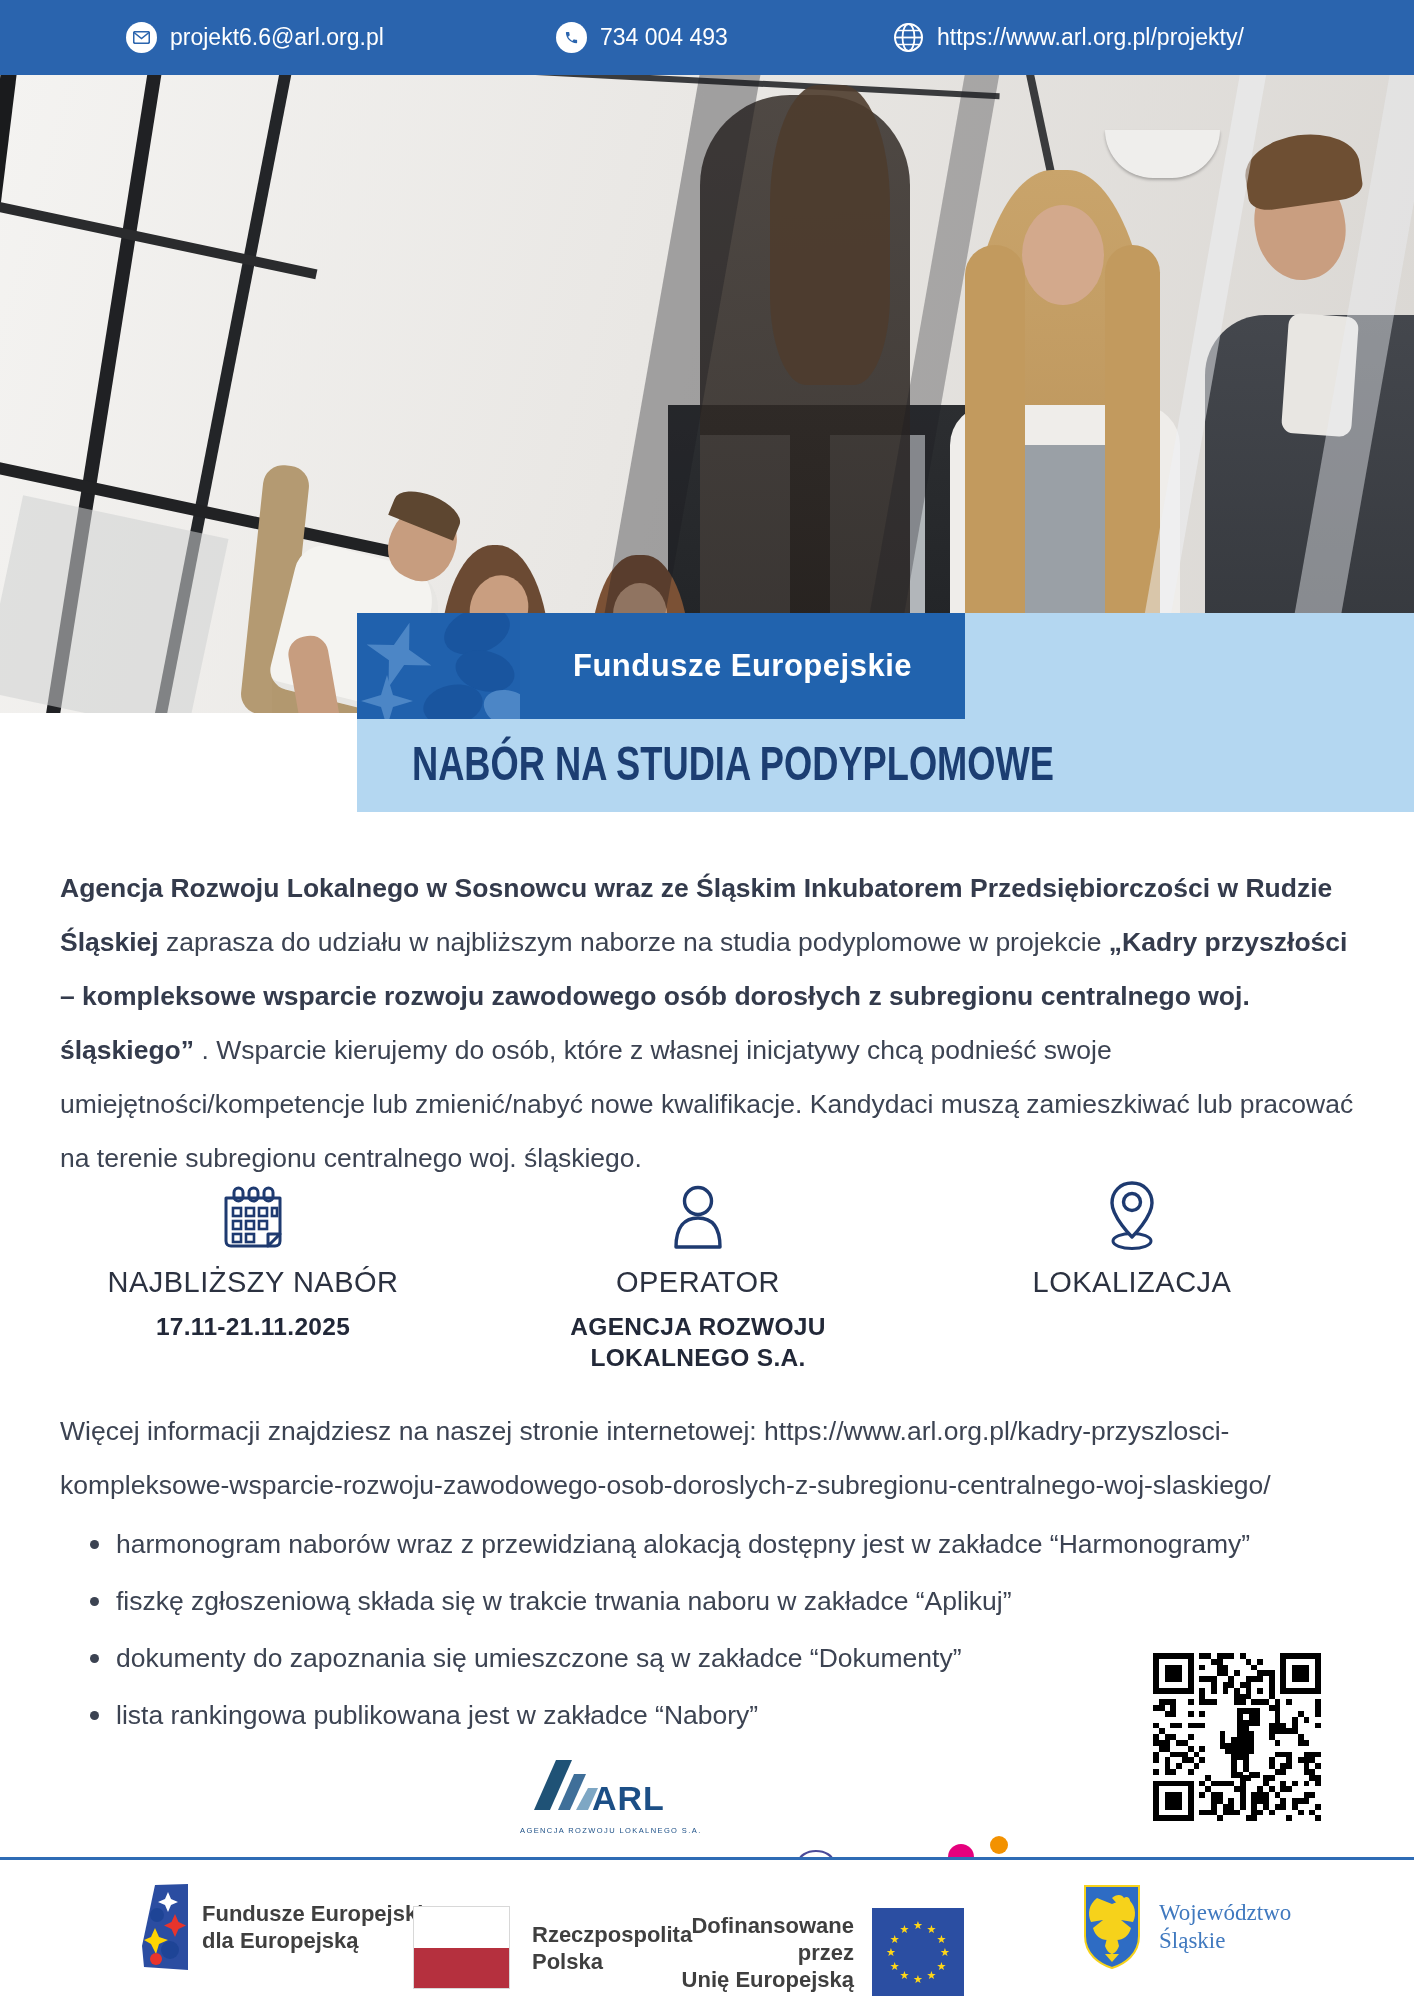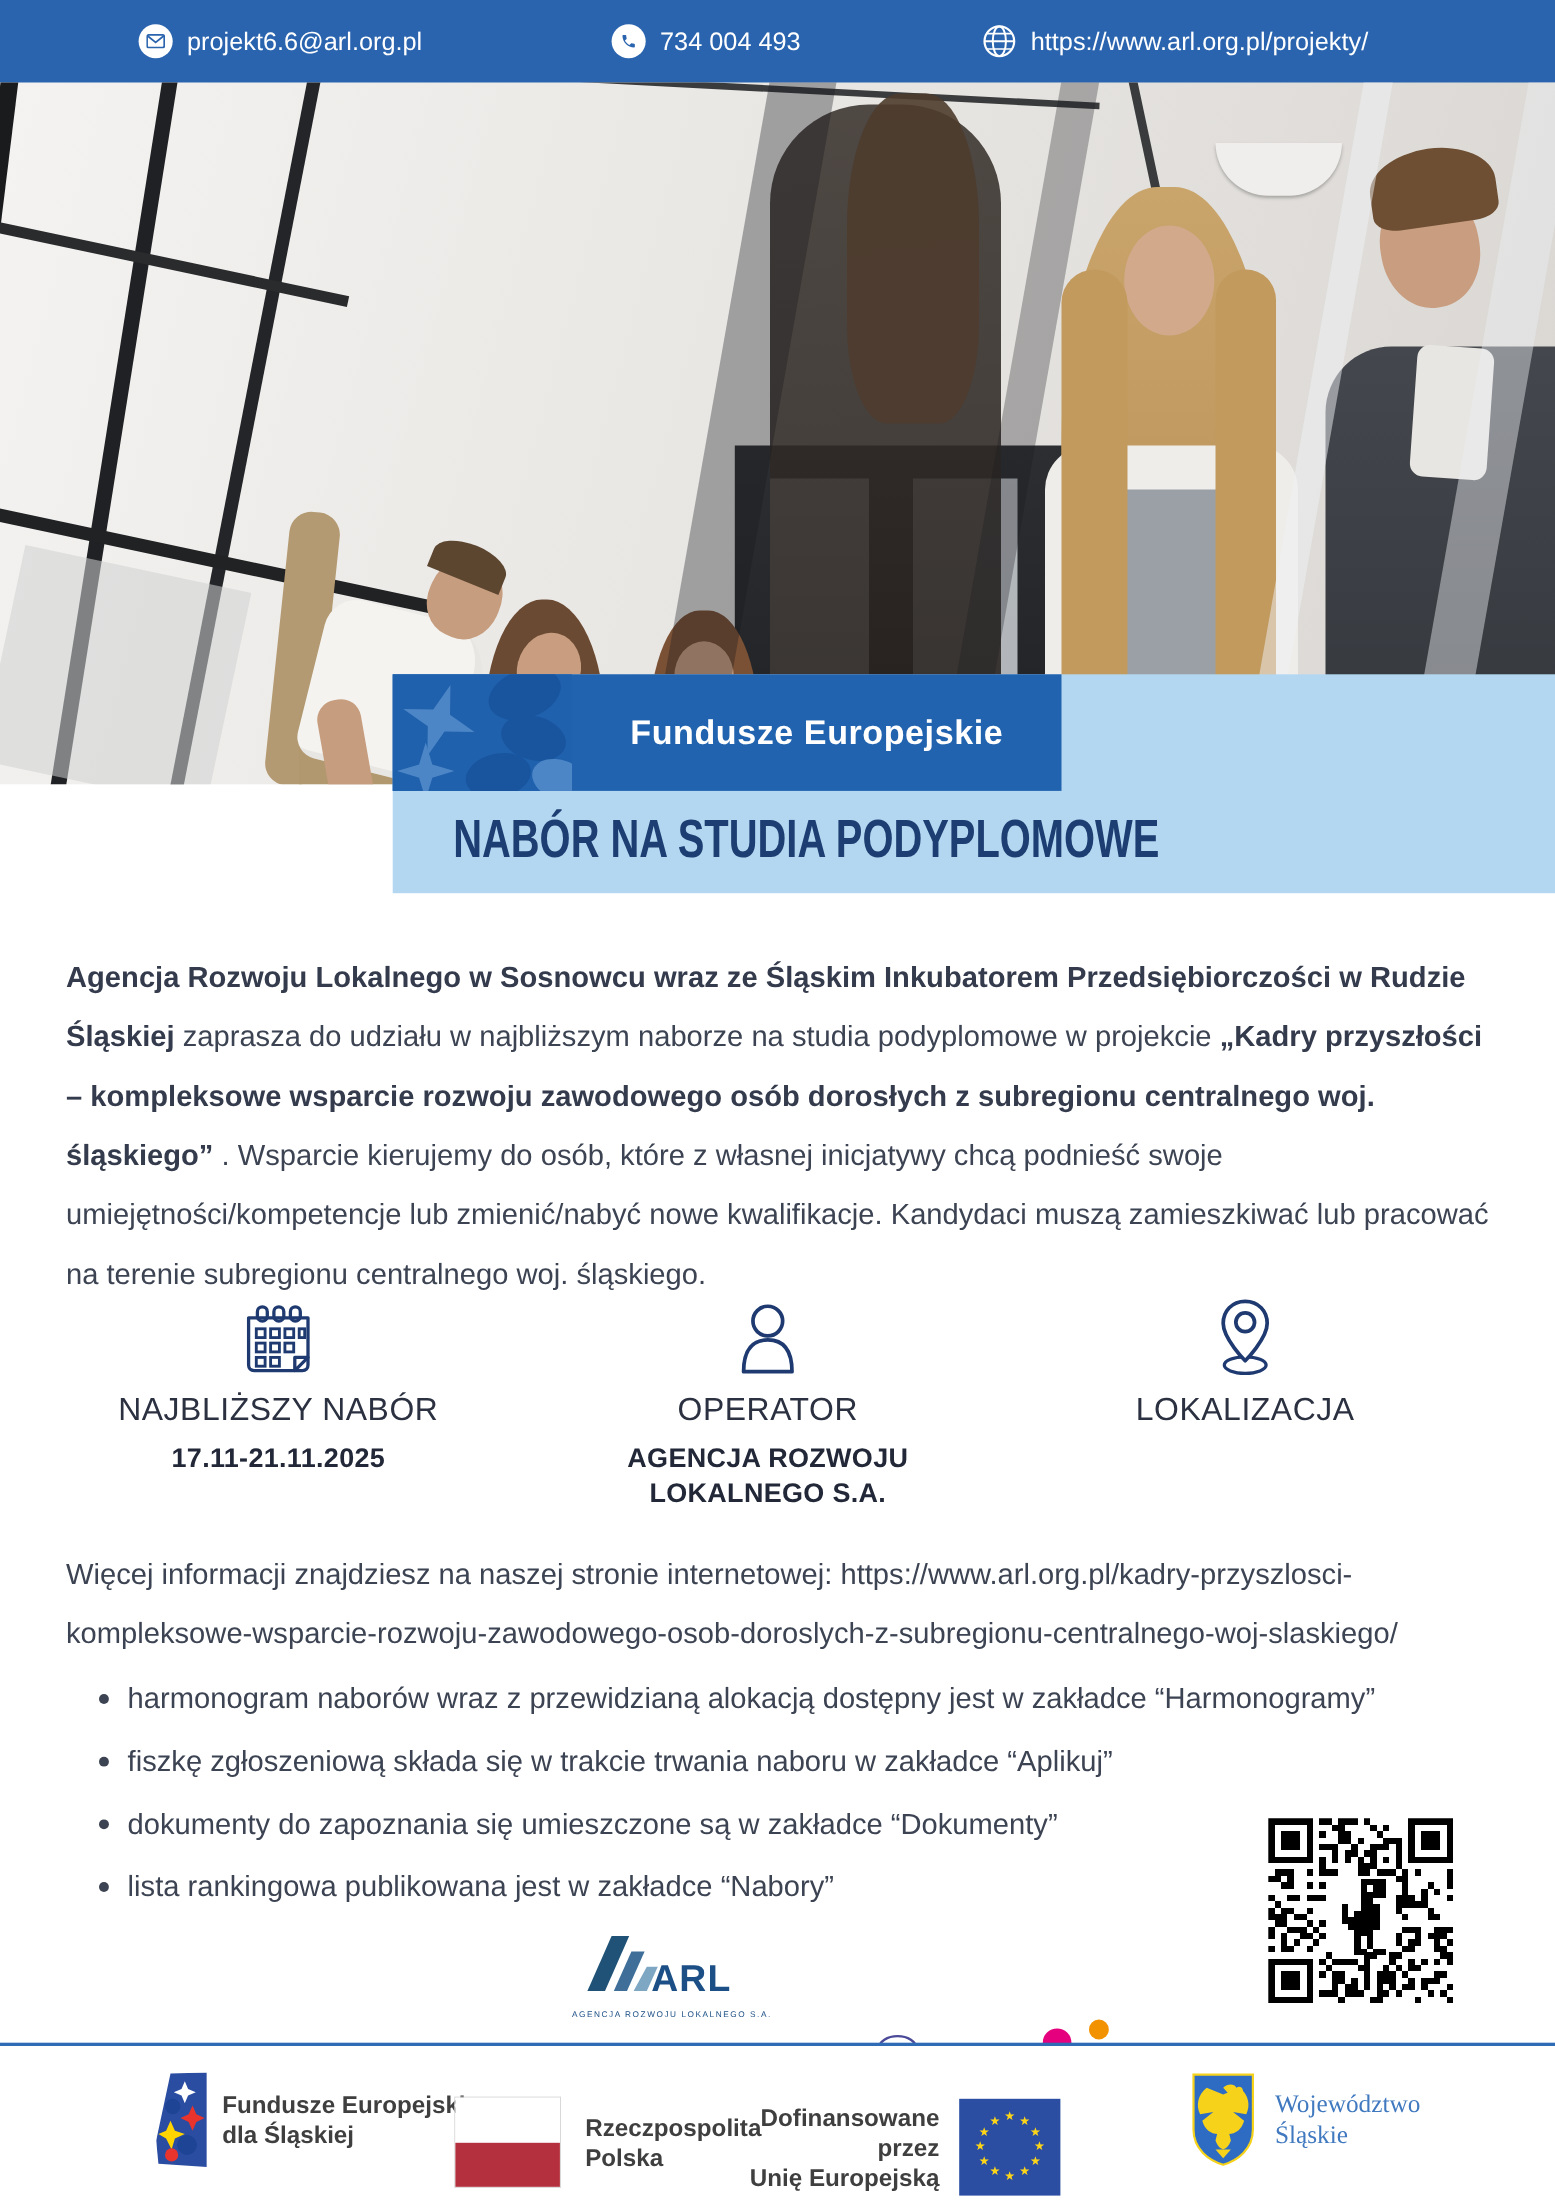--- a/index.html
+++ b/index.html
@@ -551,21 +551,21 @@
         <polygon points="13,1 46,0 46,86 2,83 0,62" fill="#2b4da1"></polygon>
         <path d="M26 8 L29 15 L36 18 L29 21 L26 28 L23 21 L16 18 L23 15 Z" fill="#fff"></path>
         <circle cx="15" cy="31" r="7" fill="#1e4496"></circle>
         <path d="M33 30 L36.5 38 L44 41.5 L36.5 45 L33 53 L29.5 45 L22 41.5 L29.5 38 Z" fill="#e8342c"></path>
         <path d="M13 44 L17 53 L26 56 L17 60 L14 70 L9 60 L2 56 L9 53 Z" fill="#ffd400"></path>
         <circle cx="28" cy="66" r="9" fill="#1e4496"></circle>
         <circle cx="14" cy="75" r="6" fill="#e8342c"></circle>
       </svg>
       <div class="flabel">
         <div>Fundusze Europejskie</div>
-        <div>dla Śląskiej</div>
+        <div>dla Europejską</div>
       </div>
     </div>
 
     <div class="grp" style="left:413px;top:46px;gap:22px;">
       <div class="plflag">
           <div class="w"></div>
           <div class="r"></div>
         </div>
       <div class="flabel">
         <div>Rzeczpospolita</div>

